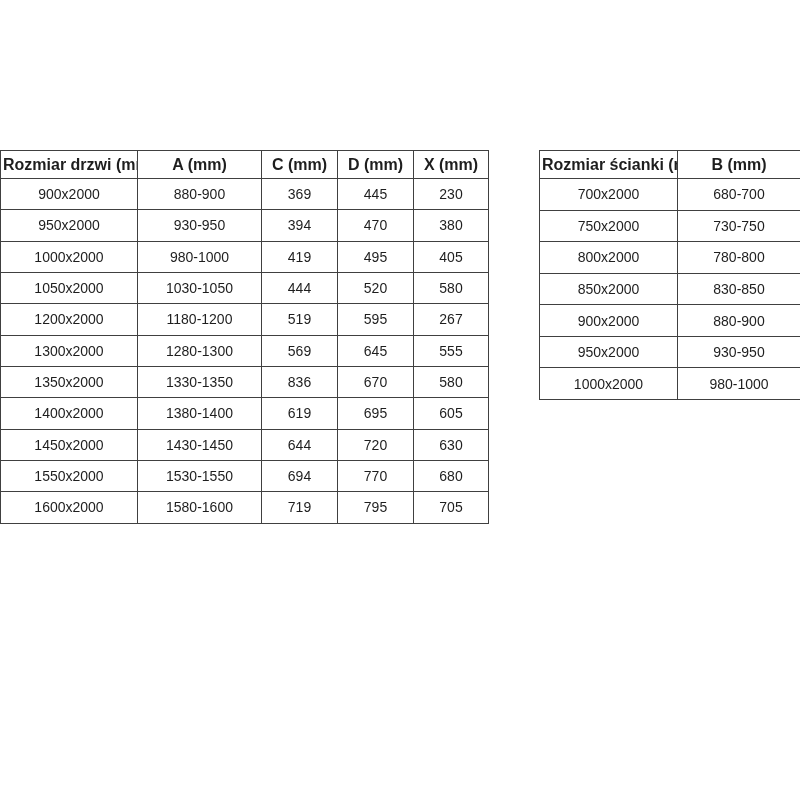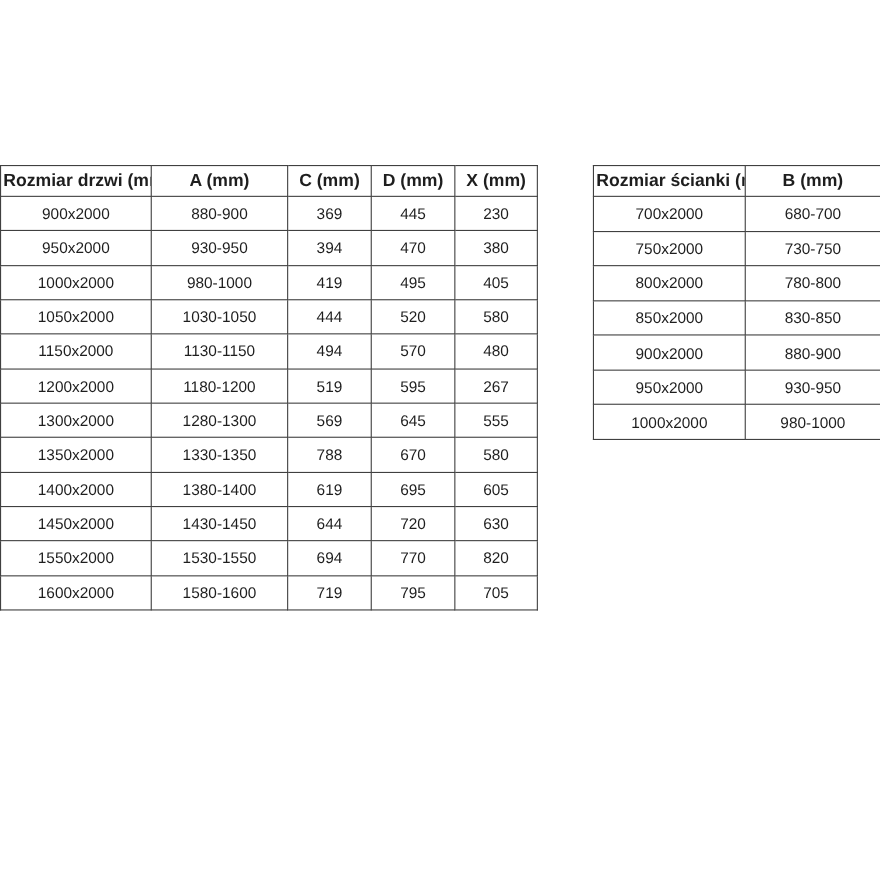--- a/index.html
+++ b/index.html
@@ -94,44 +94,37 @@
           <td>405</td>
         </tr>
         <tr>
           <td>1050x2000</td>
           <td>1030-1050</td>
           <td>444</td>
           <td>520</td>
           <td>580</td>
         </tr>
         <tr>
-          <td>1150x2000</td>
-          <td>1130-1150</td>
-          <td>494</td>
-          <td>570</td>
-          <td>480</td>
-        </tr>
-        <tr>
           <td>1200x2000</td>
           <td>1180-1200</td>
           <td>519</td>
           <td>595</td>
           <td>267</td>
         </tr>
         <tr>
           <td>1300x2000</td>
           <td>1280-1300</td>
           <td>569</td>
           <td>645</td>
           <td>555</td>
         </tr>
         <tr>
           <td>1350x2000</td>
           <td>1330-1350</td>
-          <td>788</td>
+          <td>836</td>
           <td>670</td>
           <td>580</td>
         </tr>
         <tr>
           <td>1400x2000</td>
           <td>1380-1400</td>
           <td>619</td>
           <td>695</td>
           <td>605</td>
         </tr>
@@ -140,21 +133,21 @@
           <td>1430-1450</td>
           <td>644</td>
           <td>720</td>
           <td>630</td>
         </tr>
         <tr>
           <td>1550x2000</td>
           <td>1530-1550</td>
           <td>694</td>
           <td>770</td>
-          <td>820</td>
+          <td>680</td>
         </tr>
         <tr>
           <td>1600x2000</td>
           <td>1580-1600</td>
           <td>719</td>
           <td>795</td>
           <td>705</td>
         </tr>
       </tbody>
     </table>

